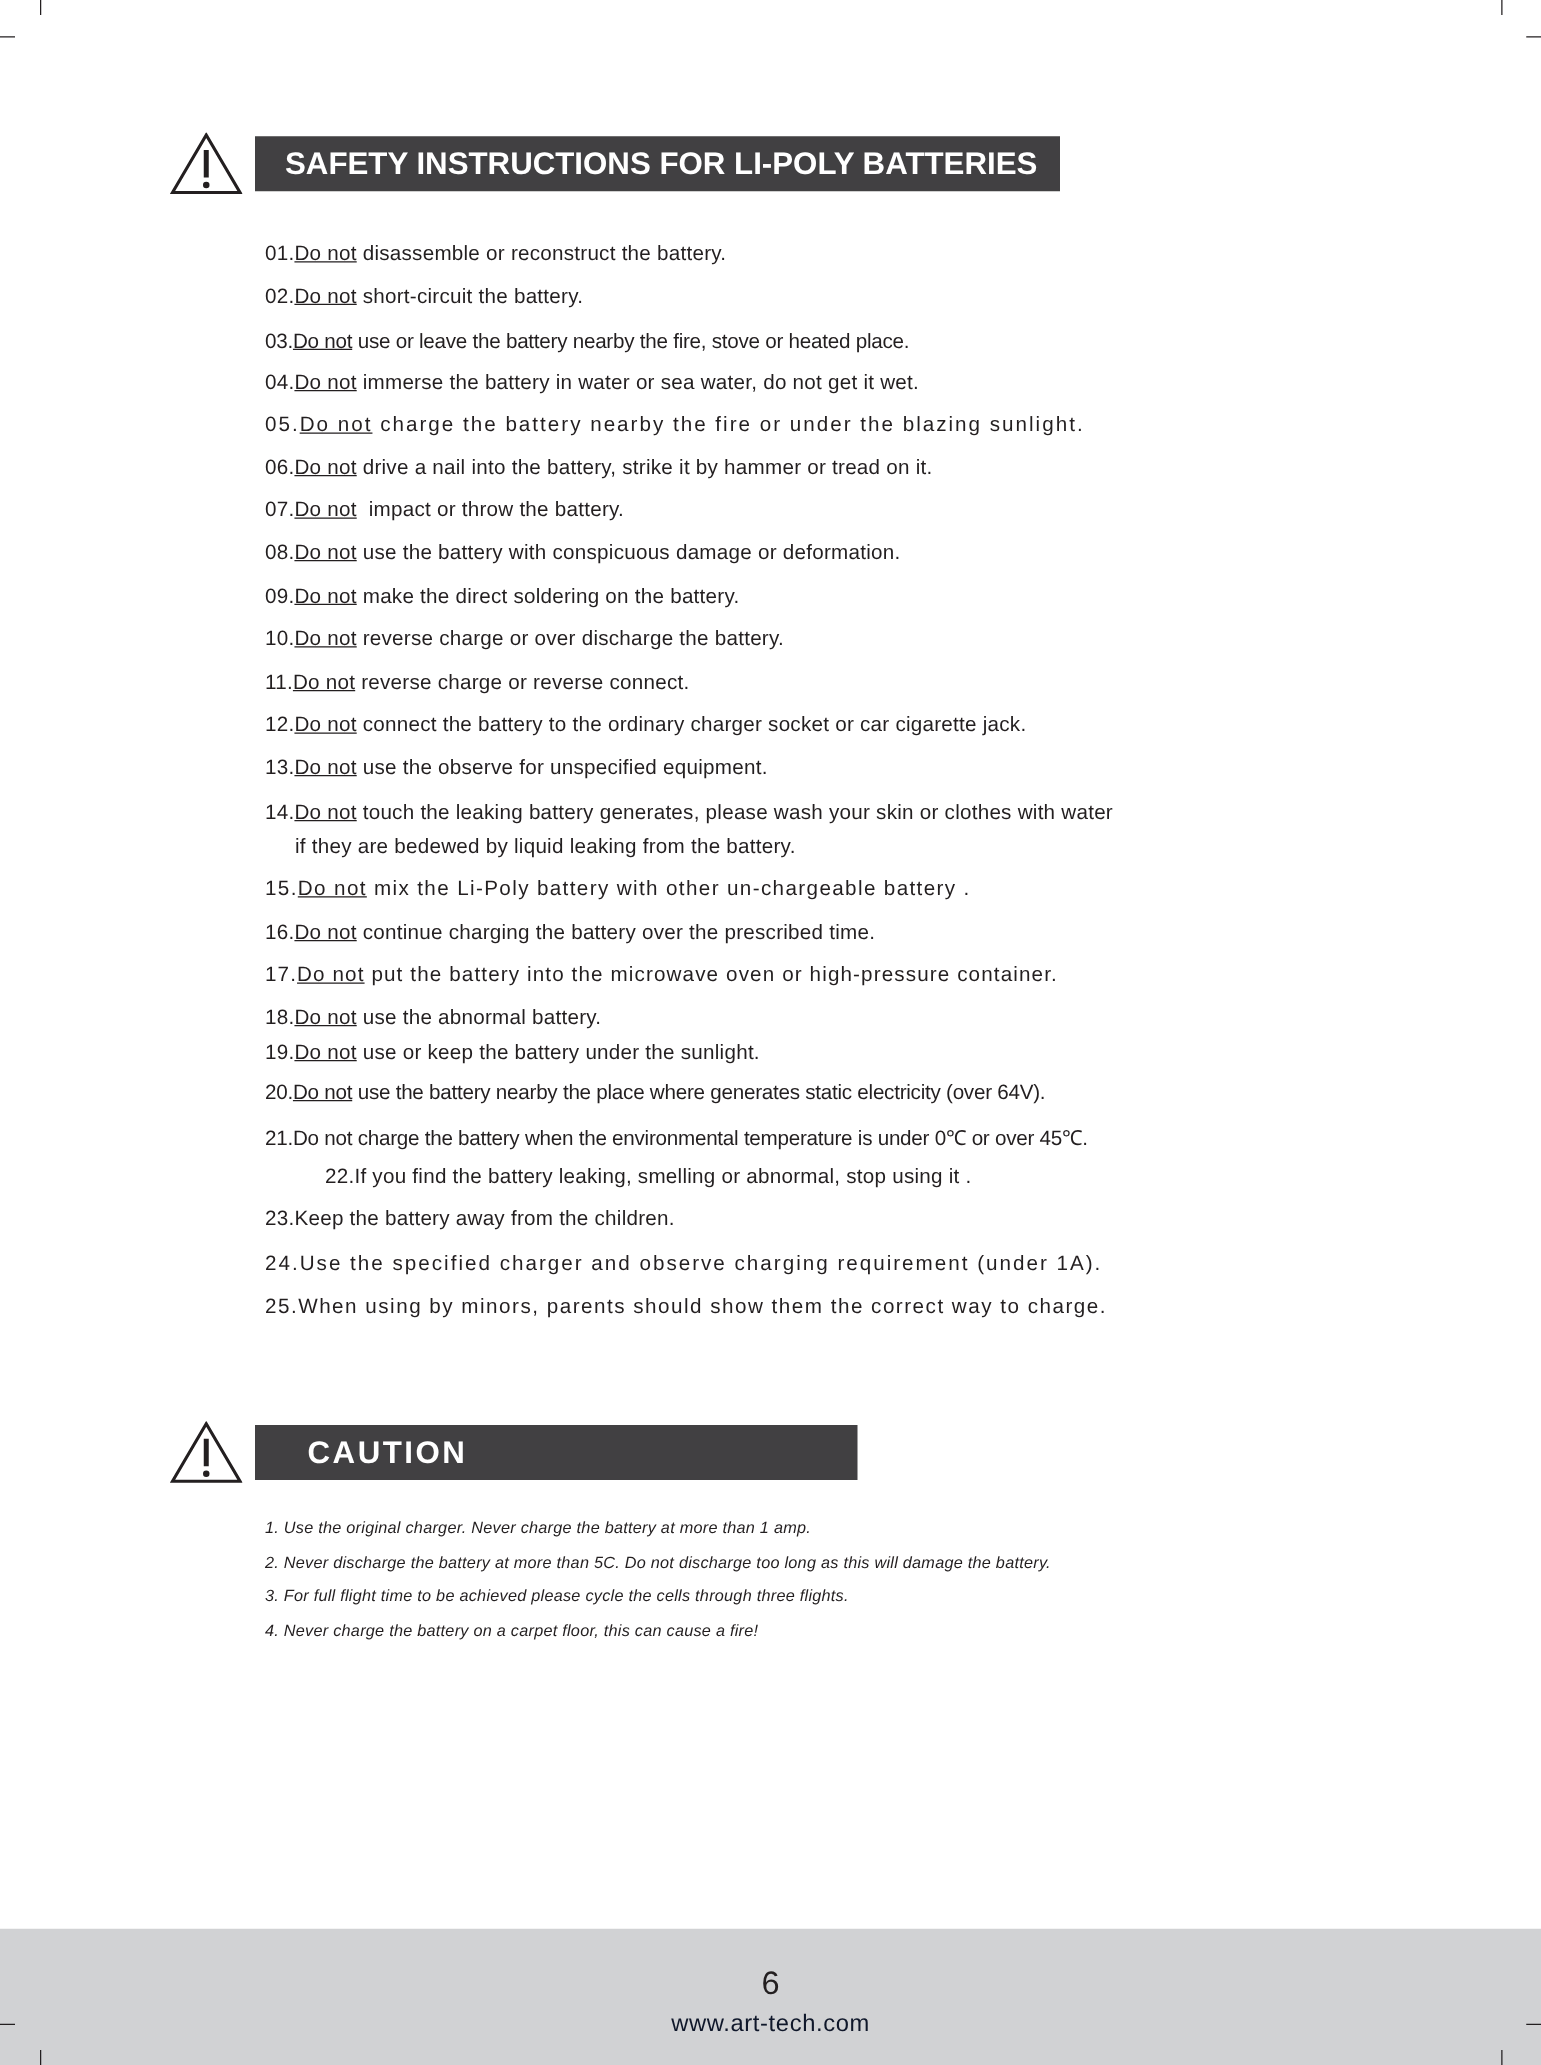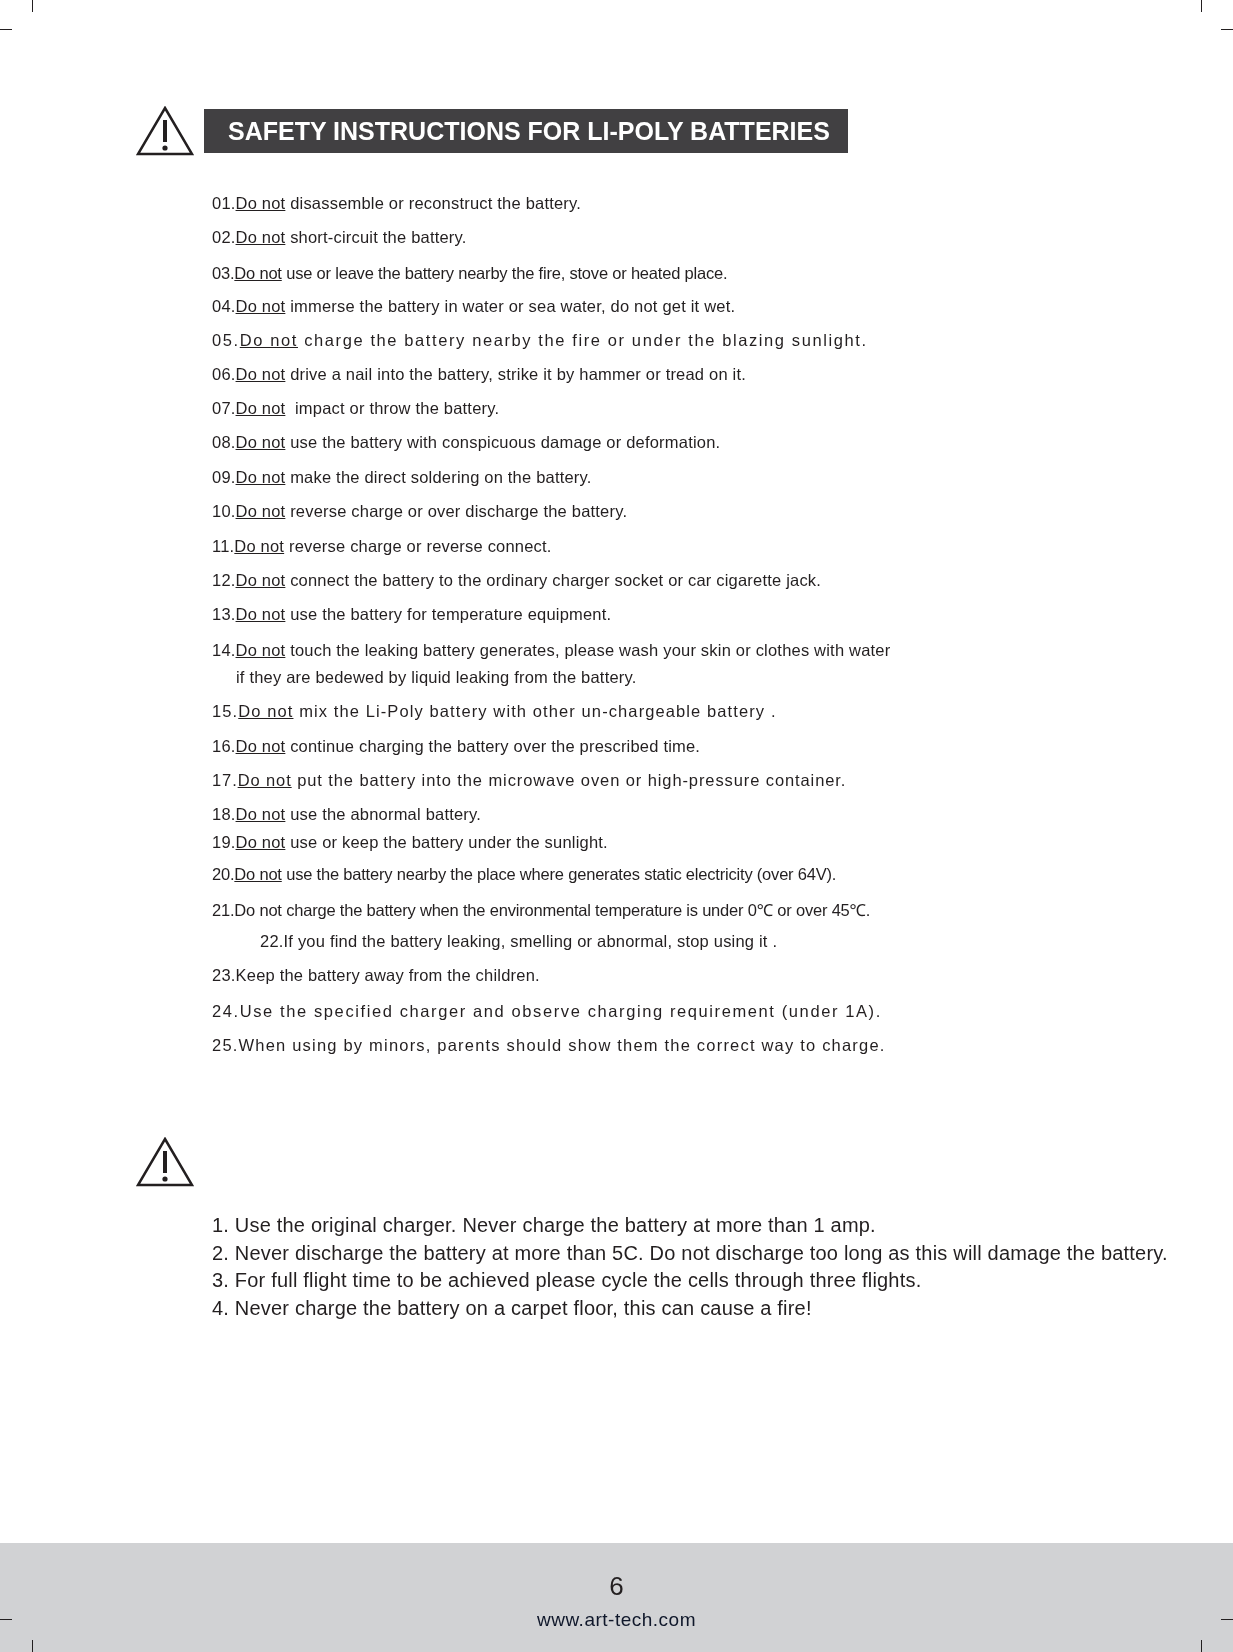--- a/index.html
+++ b/index.html
@@ -8,21 +8,21 @@
   .crop { position:absolute; background:#231f20; }
   .header-row { position:absolute; left:136px; height:50px; display:flex; align-items:center; }
   .warn { width:58px; height:50px; margin-right:10px; }
   .bar { background:#414042; height:44px; display:flex; align-items:center; color:#fff; font-weight:bold; }
   .bar1 { width:644px; font-size:25px; padding-left:24px; box-sizing:border-box; }
   .bar2 { width:482px; font-size:25px; padding-left:42px; box-sizing:border-box; letter-spacing:2px; }
   .item { position:absolute; left:212px; font-size:16.5px; white-space:nowrap; letter-spacing:0.2px; }
   .item .dn { text-decoration:underline; }
   .item.wide { letter-spacing:1.6px; }
   .item.cont { left:236px; }
-  .caution-item { position:absolute; left:212px; font-size:20px; white-space:nowrap; letter-spacing:0.2px; }
+  .caution-item { position:absolute; left:212px; font-size:13px; white-space:nowrap; letter-spacing:0.2px;font-style:italic; }
   .footer { position:absolute; left:0; top:1543px; width:1233px; height:109px; background:#d1d2d4; }
   .page-num { position:absolute; top:28px; width:100%; text-align:center; font-size:26px; color:#231f20; }
   .site { position:absolute; top:66px; width:100%; text-align:center; font-size:19px; color:#0f172a; letter-spacing:0.5px; }
 </style>
 </head>
 <body>
 
 <div class="crop" style="left:32px;top:0;width:1px;height:12px;"></div>
 <div class="crop" style="left:0;top:29px;width:12px;height:1px;"></div>
 <div class="crop" style="left:1201px;top:0;width:1px;height:12px;"></div>
@@ -43,21 +43,21 @@
   <div class="item" style="top:264px;letter-spacing:-0.2px;"><span>03.</span><span class="dn">Do not</span><span> use or leave the battery nearby the fire, stove or heated place.</span></div>
   <div class="item" style="top:297px;"><span>04.</span><span class="dn">Do not</span><span> immerse the battery in water or sea water, do not get it wet.</span></div>
   <div class="item wide" style="top:331px;"><span>05.</span><span class="dn">Do not</span><span> charge the battery nearby the fire or under the blazing sunlight.</span></div>
   <div class="item" style="top:365px;"><span>06.</span><span class="dn">Do not</span><span> drive a nail into the battery, strike it by hammer or tread on it.</span></div>
   <div class="item" style="top:399px;white-space:pre;"><span>07.</span><span class="dn">Do not</span><span>  impact or throw the battery.</span></div>
   <div class="item" style="top:433px;"><span>08.</span><span class="dn">Do not</span><span> use the battery with conspicuous damage or deformation.</span></div>
   <div class="item" style="top:468px;"><span>09.</span><span class="dn">Do not</span><span> make the direct soldering on the battery.</span></div>
   <div class="item" style="top:502px;"><span>10.</span><span class="dn">Do not</span><span> reverse charge or over discharge the battery.</span></div>
   <div class="item" style="top:537px;"><span>11.</span><span class="dn">Do not</span><span> reverse charge or reverse connect.</span></div>
   <div class="item" style="top:571px;"><span>12.</span><span class="dn">Do not</span><span> connect the battery to the ordinary charger socket or car cigarette jack.</span></div>
-  <div class="item" style="top:605px;"><span>13.</span><span class="dn">Do not</span><span> use the battery for temperature equipment.</span></div>
+  <div class="item" style="top:605px;"><span>13.</span><span class="dn">Do not</span><span> use the observe for unspecified equipment.</span></div>
   <div class="item" style="top:641px;"><span>14.</span><span class="dn">Do not</span><span> touch the leaking battery generates, please wash your skin or clothes with water</span></div>
   <div class="item cont" style="top:668px;"><span>if they are bedewed by liquid leaking from the battery.</span></div>
   <div class="item wide" style="top:702px;letter-spacing:1.1px;"><span>15.</span><span class="dn">Do not</span><span> mix the Li-Poly battery with other un-chargeable battery .</span></div>
   <div class="item" style="top:737px;"><span>16.</span><span class="dn">Do not</span><span> continue charging the battery over the prescribed time.</span></div>
   <div class="item wide" style="top:771px;letter-spacing:0.9px;"><span>17.</span><span class="dn">Do not</span><span> put the battery into the microwave oven or high-pressure container.</span></div>
   <div class="item" style="top:805px;"><span>18.</span><span class="dn">Do not</span><span> use the abnormal battery.</span></div>
   <div class="item" style="top:833px;"><span>19.</span><span class="dn">Do not</span><span> use or keep the battery under the sunlight.</span></div>
   <div class="item" style="top:865px;letter-spacing:-0.2px;"><span>20.</span><span class="dn">Do not</span><span> use the battery nearby the place where generates static electricity (over 64V).</span></div>
   <div class="item" style="top:898px;letter-spacing:-0.2px;"><span>21.</span><span>Do not charge the battery when the environmental temperature is under 0℃ or over 45℃.</span></div>
   <div class="item" style="top:932px;margin-left:48px;"><span>22.</span><span>If you find the battery leaking, smelling or abnormal, stop using it .</span></div>
@@ -65,20 +65,21 @@
   <div class="item wide" style="top:1002px;"><span>24.</span><span>Use the specified charger and observe charging requirement (under 1A).</span></div>
   <div class="item wide" style="top:1036px;letter-spacing:1.2px;"><span>25.</span><span>When using by minors, parents should show them the correct way to charge.</span></div>
 </div>
 
 <div class="header-row" style="top:1137px;">
   <svg class="warn" viewBox="0 0 58 50">
     <polygon points="29,2 56,48 2,48" fill="none" stroke="#231f20" stroke-width="2.5"></polygon>
     <rect x="27" y="14" width="4" height="22" fill="#231f20"></rect>
     <circle cx="29" cy="42" r="2.6" fill="#231f20"></circle>
   </svg>
+  <div class="bar bar2">CAUTION</div>
 </div>
 
 <div>
   <div class="caution-item" style="top:1214px;">1. Use the original charger. Never charge the battery at more than 1 amp.</div>
   <div class="caution-item" style="top:1242px;">2. Never discharge the battery at more than 5C. Do not discharge too long as this will damage the battery.</div>
   <div class="caution-item" style="top:1269px;">3. For full flight time to be achieved please cycle the cells through three flights.</div>
   <div class="caution-item" style="top:1297px;">4. Never charge the battery on a carpet floor, this can cause a fire!</div>
 </div>
 
 <div class="footer">

